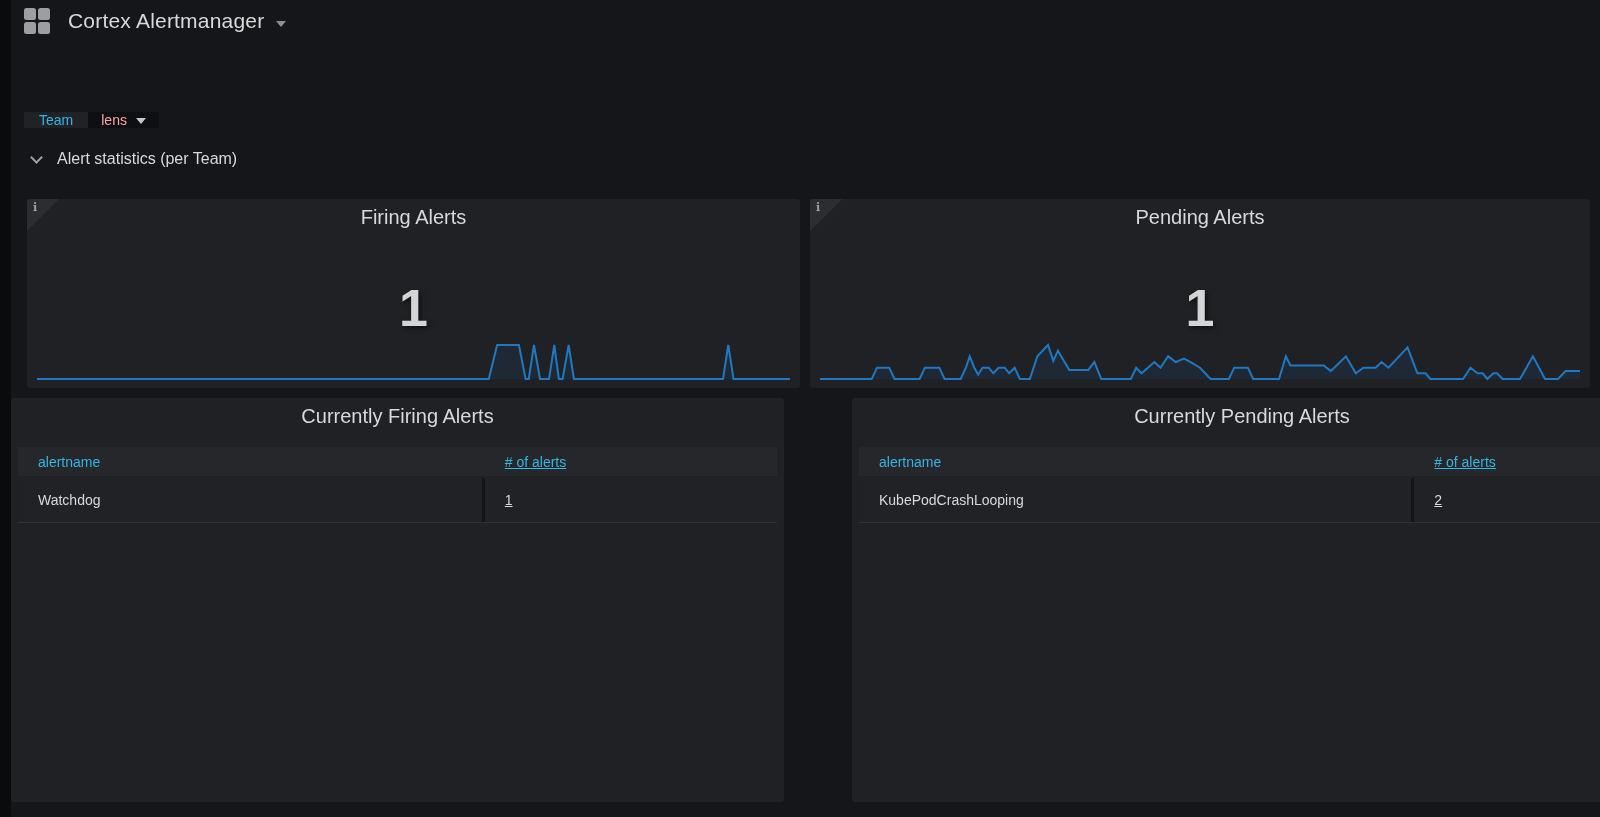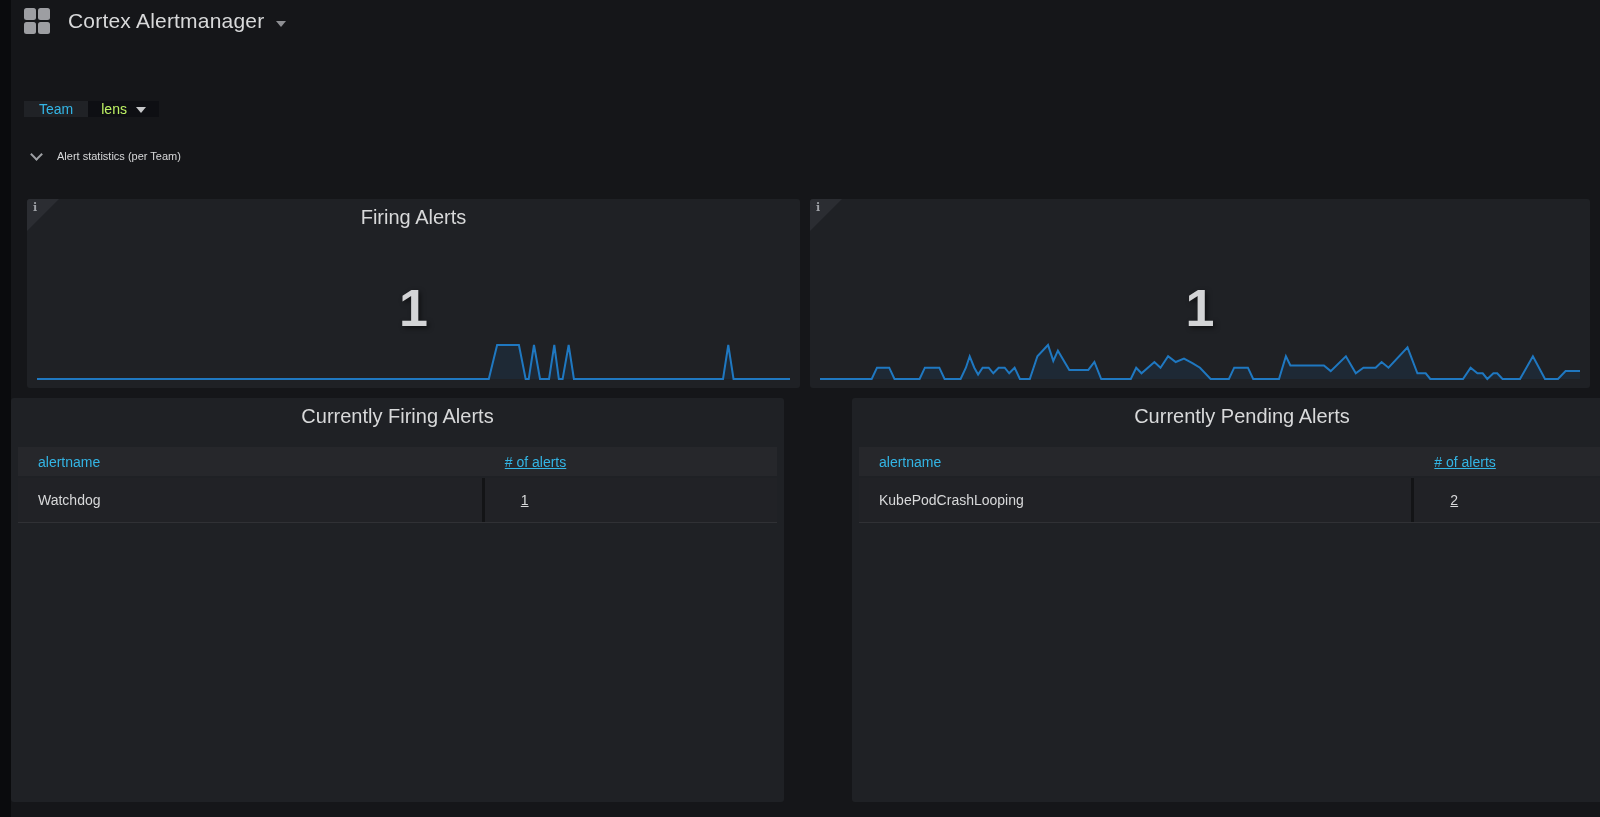--- a/index.html
+++ b/index.html
@@ -15,32 +15,32 @@
     background:#0a0b0d;
   }
   
   .topbar { position:absolute; left:24px; top:8px; display:flex; align-items:center; cursor:pointer; }
   .grid-icon { display:grid; grid-template-columns:12px 12px; grid-template-rows:12px 12px; gap:2px; margin-right:18px; }
   .grid-icon span { background:#9d9ea2; border-radius:2.5px; }
   .dash-title { font-size:21px; font-weight:400; color:#d8d9da; letter-spacing:.2px; }
   .title-caret { width:0; height:0; margin-left:12px; margin-top:6px;
     border-left:5px solid transparent; border-right:5px solid transparent; border-top:6px solid #8e8f93; }
   
-  .var-control { position:absolute; left:24px; top:89px; height:39px; display:flex; align-items:center; }
+  .var-control { position:absolute; left:24px; top:89px; height:39px; display:flex; align-items:flex-end; }
   .var-label { background:#202226; color:#33b5e5; font-size:14px; font-weight:500;
     display:flex; align-items:center; padding:0 15px; }
-  .var-value { background:#0e0f13; color:#bef264; font-size:14px;
+  .var-value { background:#0e0f13; color:#fca5a5; font-size:14px;
     display:flex; align-items:center; padding:0 13px; cursor:pointer; }
   .var-caret { width:0; height:0; margin-left:9px; margin-top:2px;
     border-left:5px solid transparent; border-right:5px solid transparent; border-top:6px solid #c7c8ca; }
   
   .row-header { position:absolute; left:32px; top:150px; display:flex; align-items:center; cursor:pointer; }
   .chevron-down { width:9px; height:9px; border-right:2px solid #9fa1a5; border-bottom:2px solid #9fa1a5;
     transform:rotate(45deg); margin-right:16px; margin-top:-4px; }
-  .row-title { font-size:11px; font-weight:500; color:#d8d9da; }
+  .row-title { font-size:16px; font-weight:500; color:#d8d9da; }
   
   .panel { position:absolute; background:#1f2125; border-radius:3px; overflow:hidden; }
   #p-firing  { left:27px;  top:199px; width:773px; height:189px; }
   #p-pending { left:810px; top:199px; width:780px; height:189px; }
   #t-firing  { left:11px;  top:398px; width:773px; height:404px; }
   #t-pending { left:852px; top:398px; width:780px; height:404px; }
   .info-corner { position:absolute; left:0; top:0; width:0; height:0;
     border-top:32px solid #2b2d32; border-right:32px solid transparent; cursor:pointer; }
   .info-i { position:absolute; left:6px; top:-30px; font-family:"DejaVu Serif", serif;
     font-weight:bold; font-size:11px; color:#9fa2a7; }
@@ -48,21 +48,21 @@
     font-size:20px; font-weight:500; color:#d8d9da; cursor:pointer; padding-top:8px; }
   
   .stat-value { position:absolute; left:0; right:0; top:79px; text-align:center;
     font-size:52px; font-weight:700; color:#d3d4d6; text-shadow:2px 2px 5px rgba(0,0,0,.55); }
   .spark { position:absolute; left:10px; right:10px; bottom:7px; height:42px; width:calc(100% - 20px); }
   
   .table-wrap { margin:21px 7px 16px 7px; }
   .thead { display:flex; height:29px; background:#26272b; align-items:center; }
   .th { font-size:14px; font-weight:500; color:#33b5e5; padding-left:20px; cursor:pointer; white-space:nowrap; }
   .trow { display:flex; height:45px; background:#212226; align-items:center;
-    margin-top:2px; border-bottom:1px solid rgba(255,255,255,.07);gap:16px; }
+    margin-top:2px; border-bottom:1px solid rgba(255,255,255,.07); }
   .td { font-size:14px; color:#d8d9da; padding-left:20px; white-space:nowrap; }
   .split-62 .col1 { width:61.5%; }
   .split-72 .col1 { width:72.5%; }
   .col2 { flex:1;text-decoration:underline; }
   .trow .col1 { border-right:3px solid #131416; height:100%; display:flex; align-items:center; }
   .trow .col2 { height:100%; display:flex; align-items:center; }
 </style>
 </head>
 <body>
 
@@ -101,20 +101,21 @@
   <svg class="spark" viewBox="0 0 760 42" preserveAspectRatio="none">
       <polygon points="0,40 0.0,40.0 456.0,40.0 464.4,6.0 486.4,6.0 493.2,40.0 496.3,40.0 501.6,6.0 507.7,40.0 516.8,40.0 522.1,6.0 526.7,40.0 530.5,40.0 536.6,6.0 541.9,40.0 692.4,40.0 697.7,6.0 703.0,40.0 760.0,40.0 760,40" fill="rgba(31,120,193,0.10)"></polygon>
       <polyline points="0.0,40.0 456.0,40.0 464.4,6.0 486.4,6.0 493.2,40.0 496.3,40.0 501.6,6.0 507.7,40.0 516.8,40.0 522.1,6.0 526.7,40.0 530.5,40.0 536.6,6.0 541.9,40.0 692.4,40.0 697.7,6.0 703.0,40.0 760.0,40.0" fill="none" stroke="#1f78c1" stroke-width="2" vector-effect="non-scaling-stroke"></polyline>
     </svg>
 </div>
 
 <div class="panel" id="p-pending">
   <div class="info-corner">
     <span class="info-i">i</span>
   </div>
+  <div class="panel-title">Pending Alerts</div>
   <div class="stat-value">1</div>
   <svg class="spark" viewBox="0 0 760 42" preserveAspectRatio="none">
       <polygon points="0,40 0.0,40.0 51.7,40.0 57.0,28.7 69.2,28.7 74.5,40.0 99.6,40.0 104.9,28.7 119.3,28.7 124.6,40.0 140.6,40.0 145.9,28.7 149.7,17.3 154.3,28.7 158.1,35.5 162.6,28.7 168.7,28.7 173.3,34.3 178.6,28.7 184.7,28.7 189.2,34.3 194.6,28.7 199.9,40.0 209.8,40.0 217.4,17.3 228.0,6.0 233.3,21.9 237.9,11.7 249.3,30.9 268.3,30.9 274.4,23.0 281.2,40.0 310.8,40.0 316.2,28.7 321.5,34.3 334.4,23.0 340.5,28.7 348.1,17.3 355.7,23.0 364.0,19.6 372.4,24.1 380.0,28.7 390.6,40.0 408.9,40.0 414.2,28.7 427.9,28.7 433.2,40.0 459.0,40.0 465.9,17.3 470.4,26.4 503.9,26.4 510.7,32.1 525.9,17.3 535.8,34.3 543.4,28.7 555.6,28.7 561.6,23.0 568.5,28.7 587.5,8.3 597.4,34.3 605.7,34.3 610.3,40.0 643.0,40.0 650.6,28.7 657.4,34.3 662.7,34.3 667.3,40.0 673.4,34.3 677.2,34.3 682.5,40.0 700.0,40.0 712.9,17.3 725.0,40.0 738.0,40.0 745.6,32.1 760.0,32.1 760,40" fill="rgba(31,120,193,0.10)"></polygon>
       <polyline points="0.0,40.0 51.7,40.0 57.0,28.7 69.2,28.7 74.5,40.0 99.6,40.0 104.9,28.7 119.3,28.7 124.6,40.0 140.6,40.0 145.9,28.7 149.7,17.3 154.3,28.7 158.1,35.5 162.6,28.7 168.7,28.7 173.3,34.3 178.6,28.7 184.7,28.7 189.2,34.3 194.6,28.7 199.9,40.0 209.8,40.0 217.4,17.3 228.0,6.0 233.3,21.9 237.9,11.7 249.3,30.9 268.3,30.9 274.4,23.0 281.2,40.0 310.8,40.0 316.2,28.7 321.5,34.3 334.4,23.0 340.5,28.7 348.1,17.3 355.7,23.0 364.0,19.6 372.4,24.1 380.0,28.7 390.6,40.0 408.9,40.0 414.2,28.7 427.9,28.7 433.2,40.0 459.0,40.0 465.9,17.3 470.4,26.4 503.9,26.4 510.7,32.1 525.9,17.3 535.8,34.3 543.4,28.7 555.6,28.7 561.6,23.0 568.5,28.7 587.5,8.3 597.4,34.3 605.7,34.3 610.3,40.0 643.0,40.0 650.6,28.7 657.4,34.3 662.7,34.3 667.3,40.0 673.4,34.3 677.2,34.3 682.5,40.0 700.0,40.0 712.9,17.3 725.0,40.0 738.0,40.0 745.6,32.1 760.0,32.1" fill="none" stroke="#1f78c1" stroke-width="2" vector-effect="non-scaling-stroke"></polyline>
     </svg>
 </div>
 
 <div class="panel split-62" id="t-firing">
   <div class="panel-title">Currently Firing Alerts</div>
   <div class="table-wrap">

